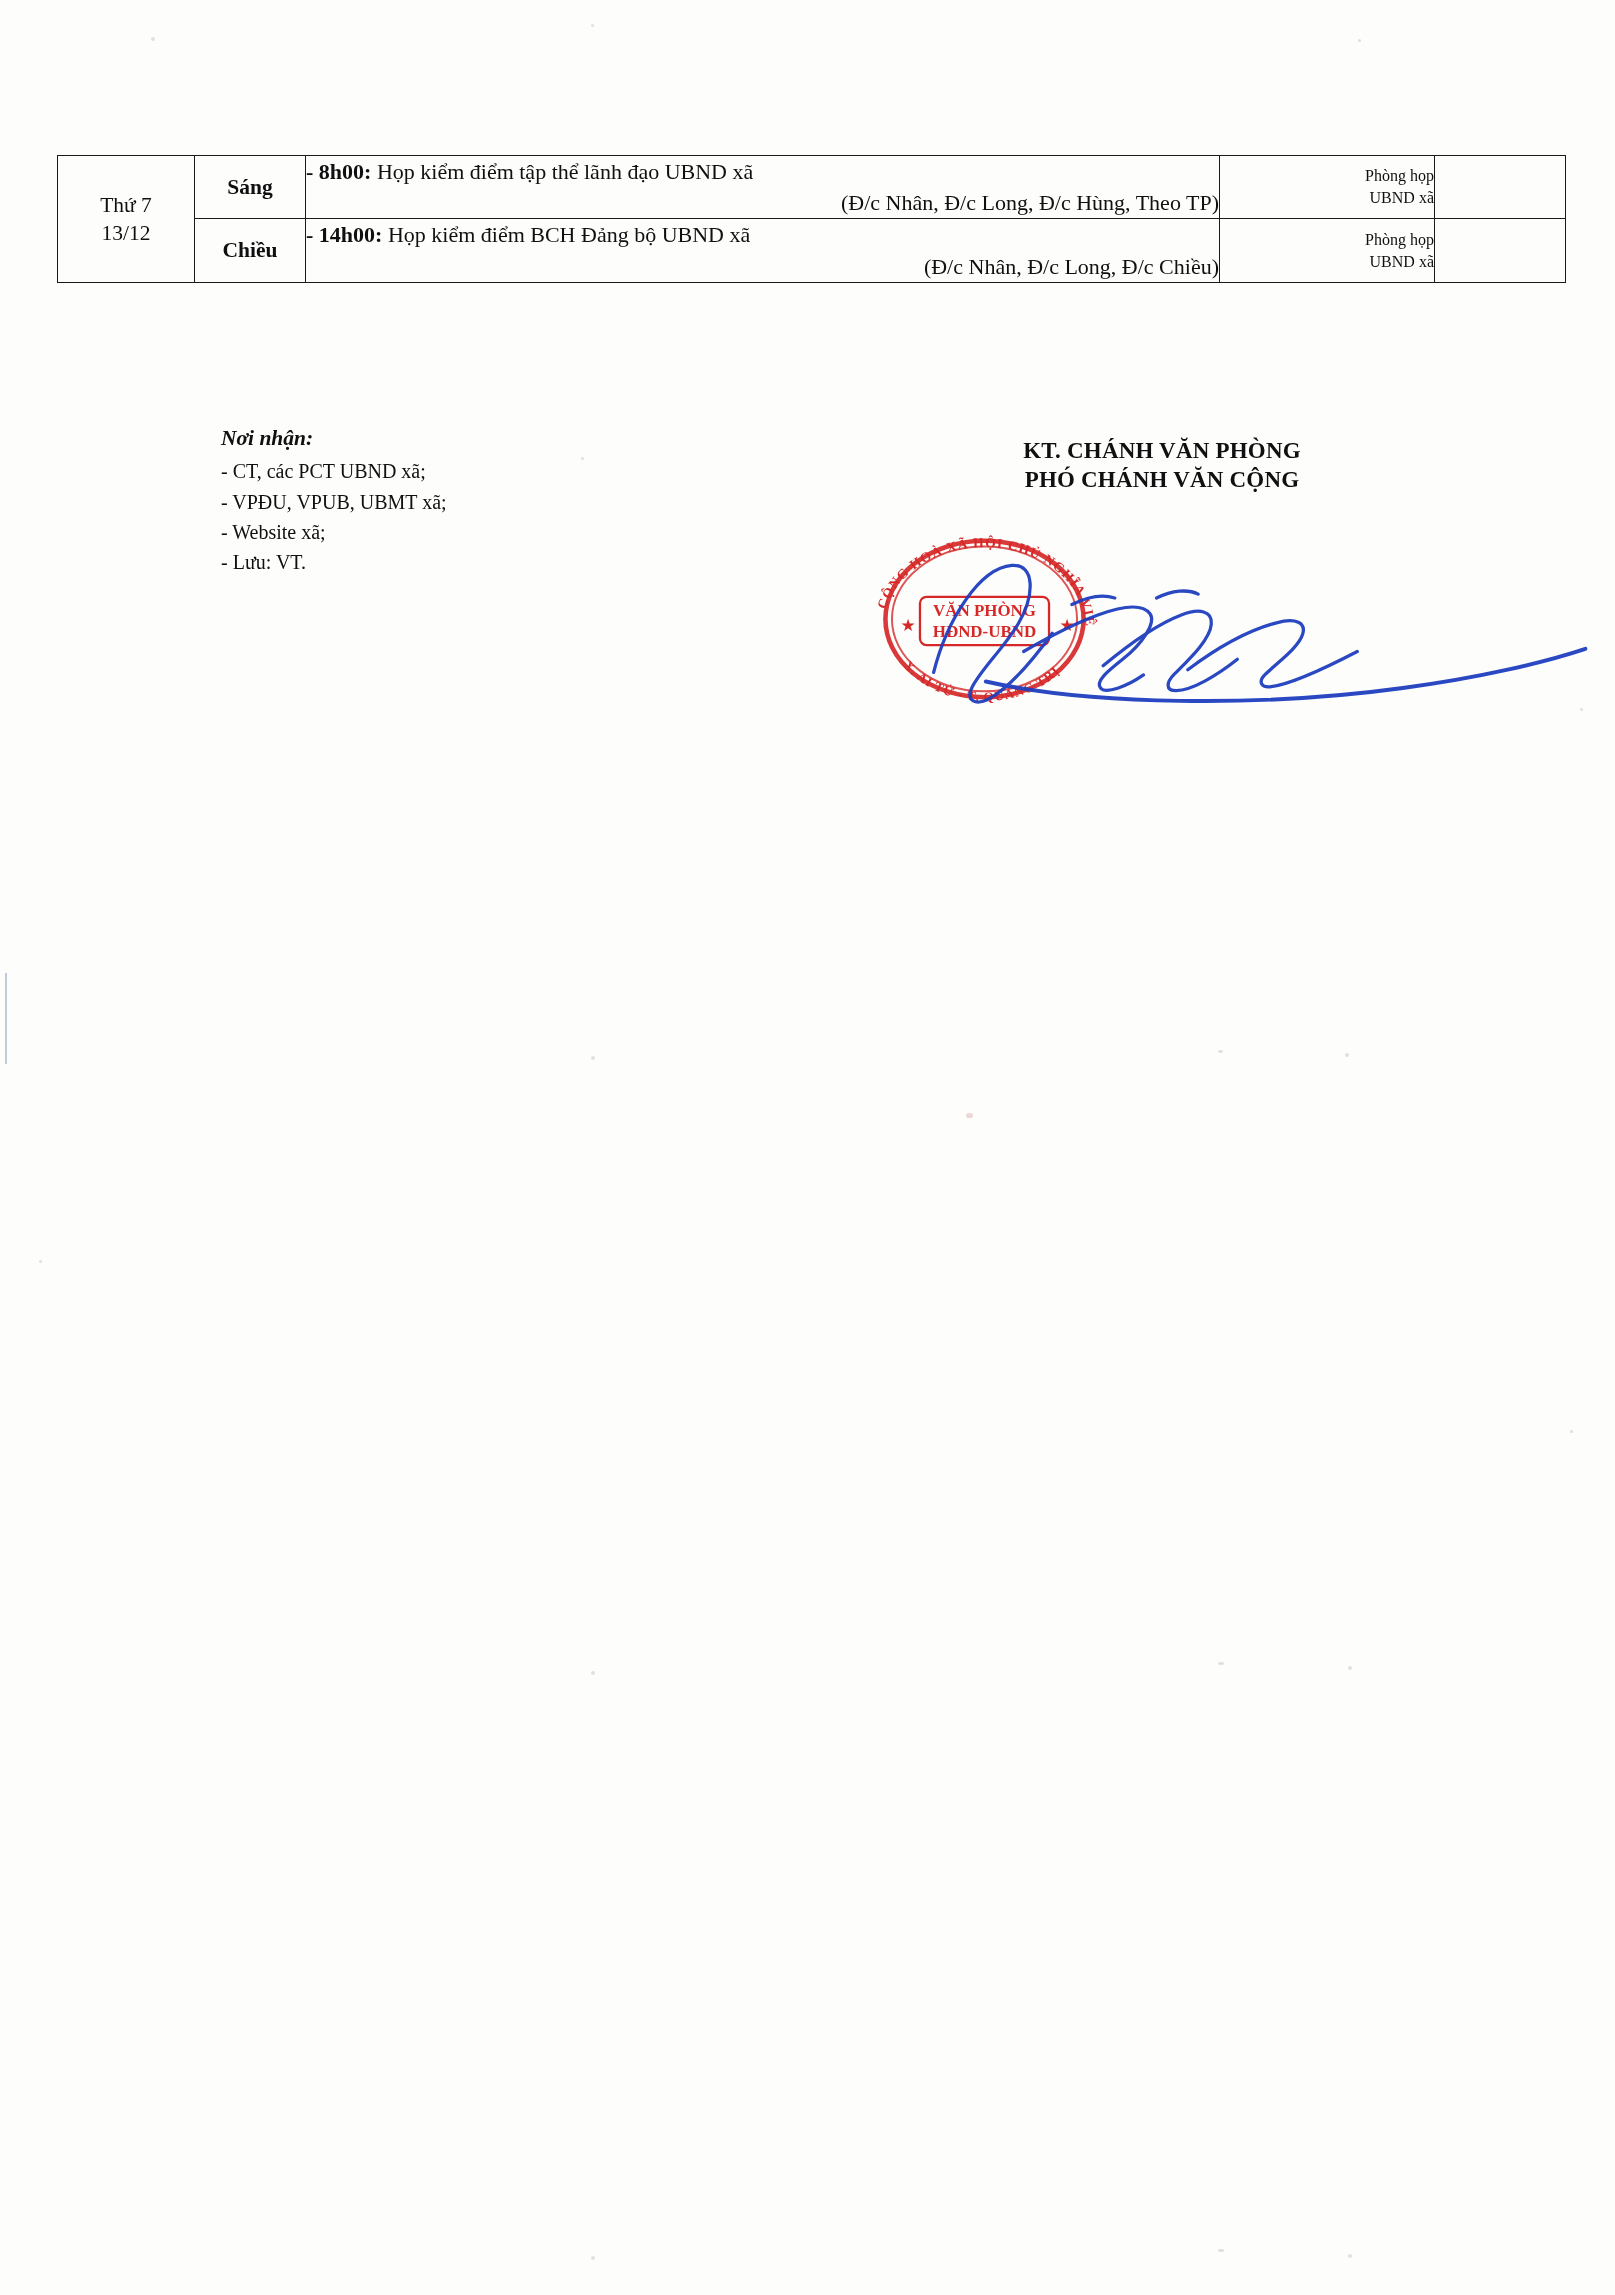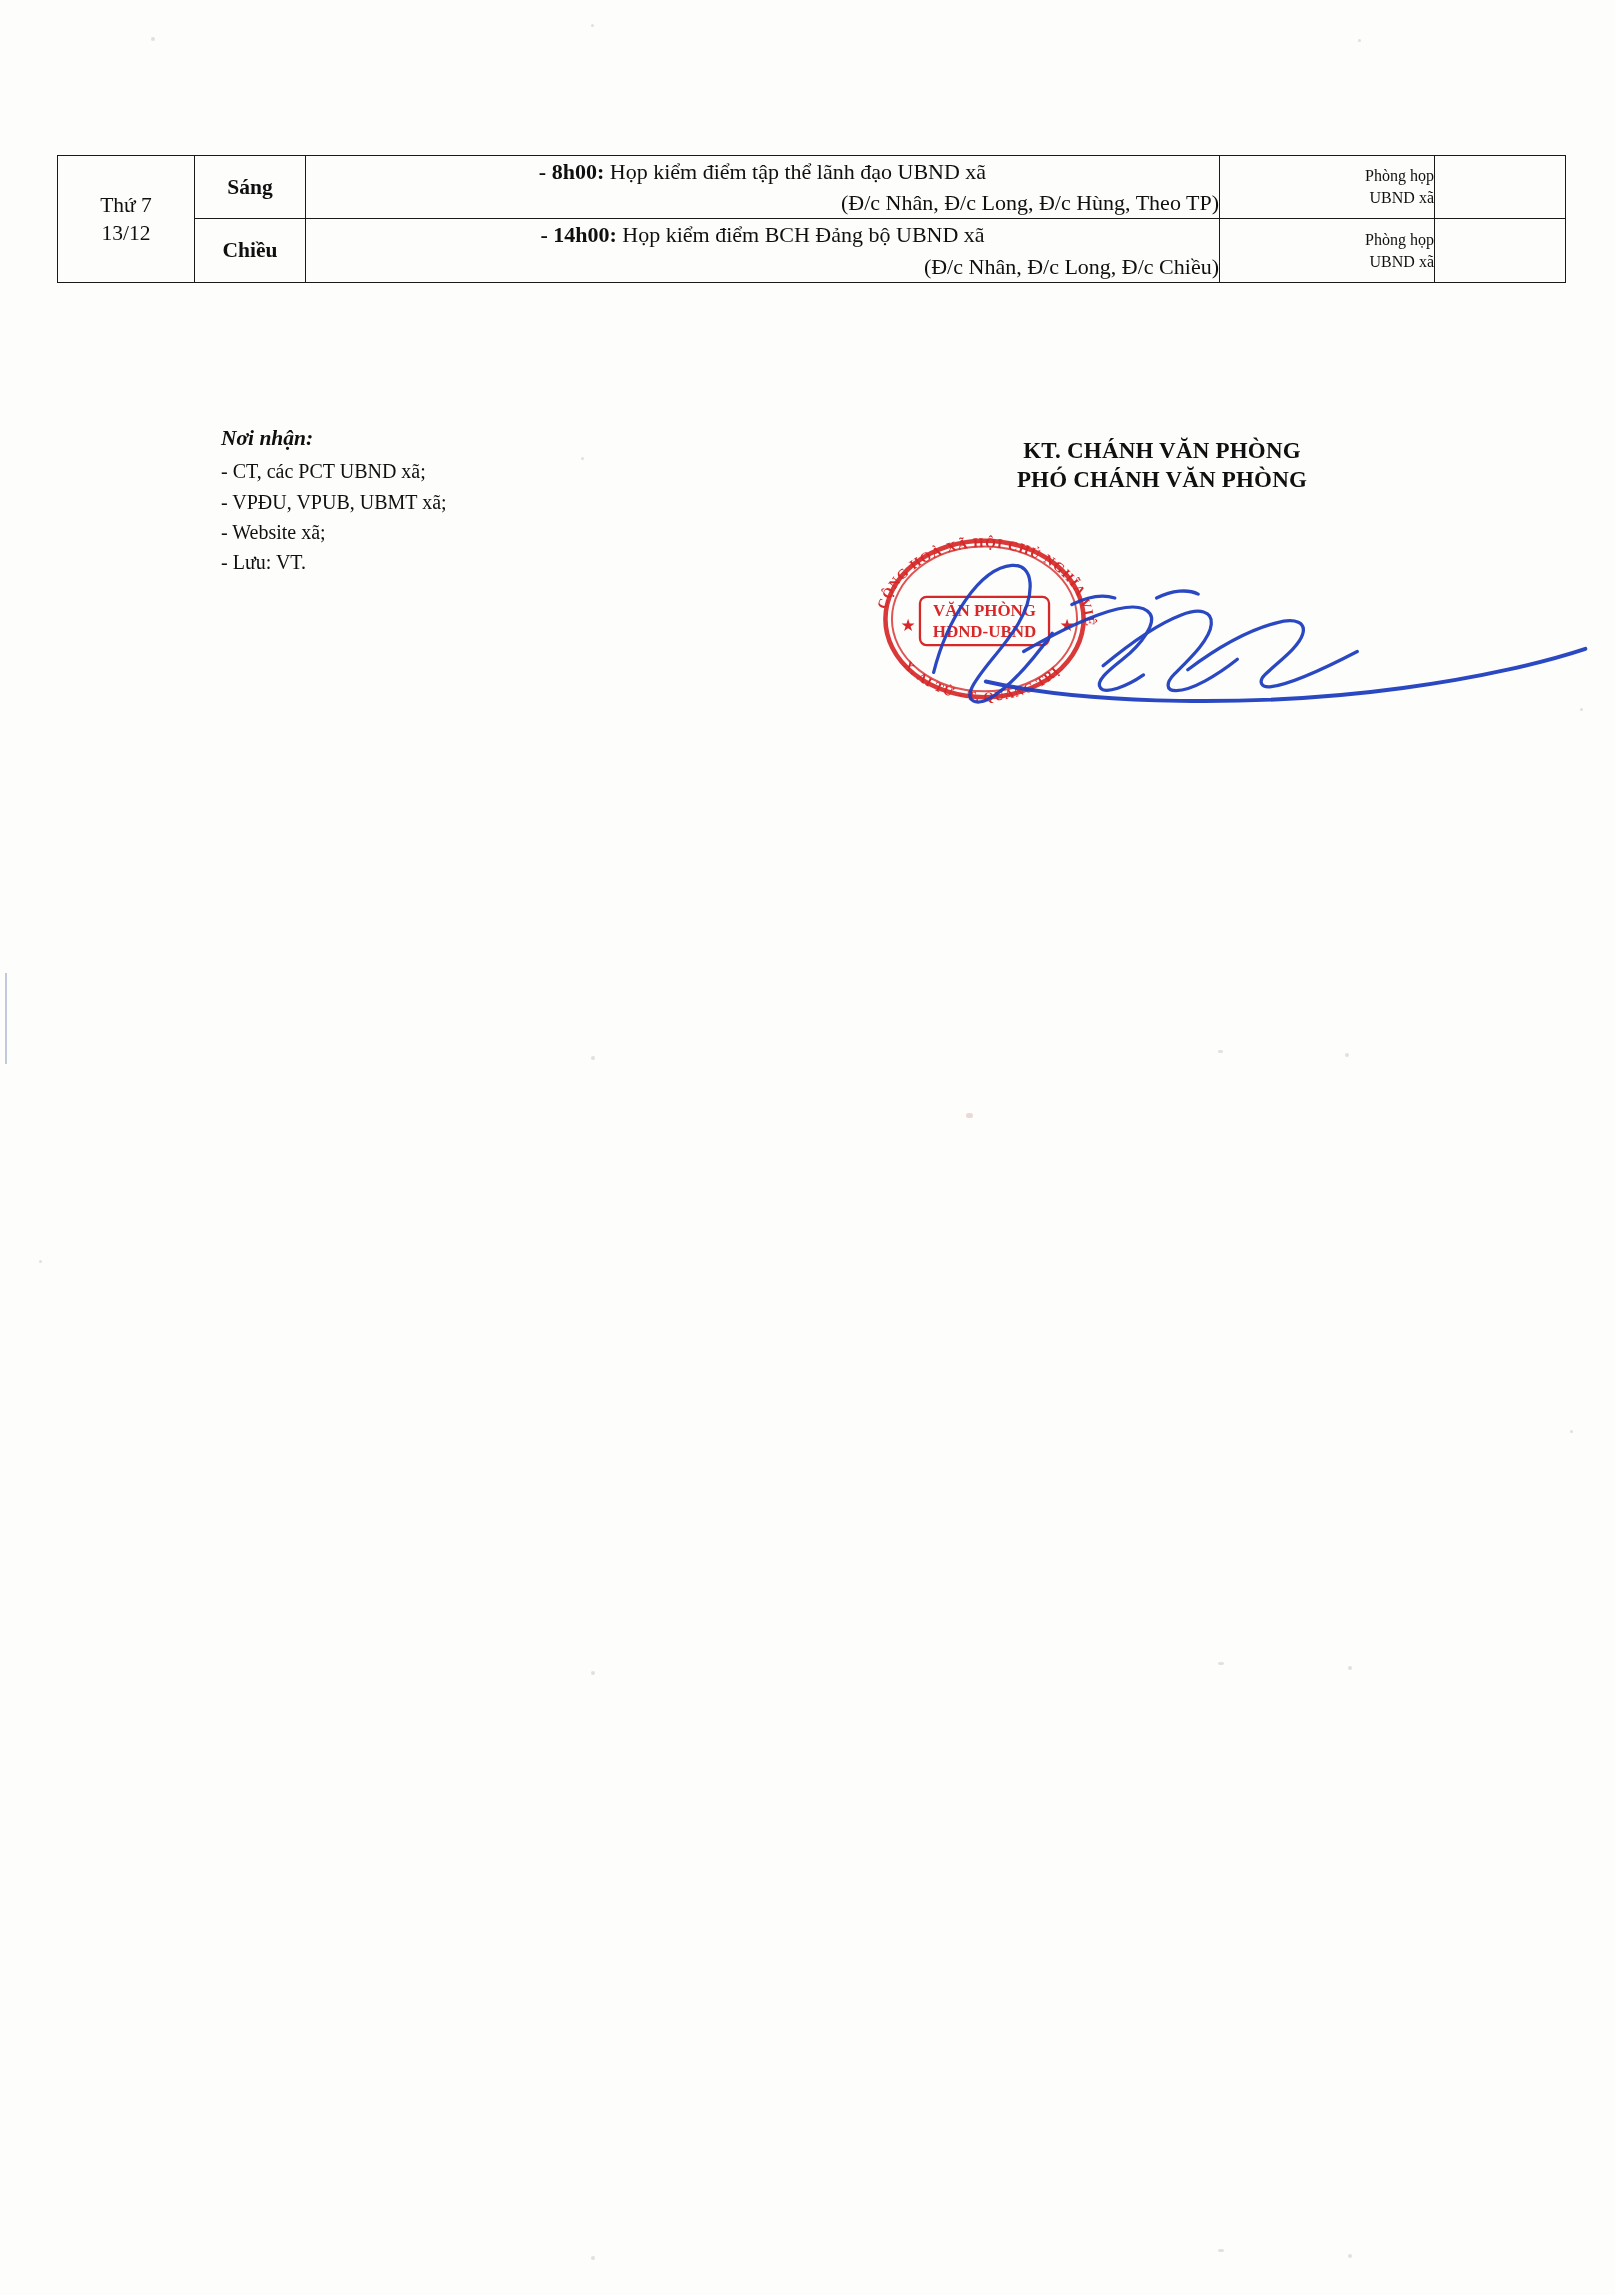--- a/index.html
+++ b/index.html
@@ -68,21 +68,21 @@
     text-align: center;
     font-weight: bold;
     font-size: 21.5px;
     padding: 6.5px 2.6px;
   }
   .cell-content {
     padding: 10.4px 17px 11.8px 17px;
     font-size: 22px;
     line-height: 1.42;
   }
-  .line1 { text-align: center; }
+  .line1 { text-align: left; }
   .line2 { text-align: right; font-weight: normal; }
   .tm { font-weight: bold; }
   .cell-place {
     text-align: right;
     font-size: 16px;
     line-height: 1.38;
     padding: 7.8px 5.2px;
   }
   .cell-note { }
 
@@ -226,21 +226,21 @@
     <ul>
       <li>- CT, các PCT UBND xã;</li>
       <li>- VPĐU, VPUB, UBMT xã;</li>
       <li>- Website xã;</li>
       <li>- Lưu: VT.</li>
     </ul>
   </div>
 
   <div class="signblock">
     <div class="l1">KT. CHÁNH VĂN PHÒNG</div>
-    <div class="l2">PHÓ CHÁNH VĂN PHÒNG</div>
+    <div class="l2">PHÓ CHÁNH VĂN CỘNG</div>
   </div>
 
   <div class="seal">
     <svg width="255" height="176" viewBox="0 0 390 270" xmlns="http://www.w3.org/2000/svg">
       <defs>
         <path id="arcTop" d="M 40,150 A 155,122 0 0 1 350,150"></path>
         <path id="arcBot" d="M 48,148 A 147,116 0 0 0 342,148"></path>
       </defs>
       <g transform="translate(0,0)">
         <ellipse cx="195" cy="138" rx="152" ry="120" fill="none" stroke="#d62828" stroke-width="7" opacity=".92"></ellipse>

